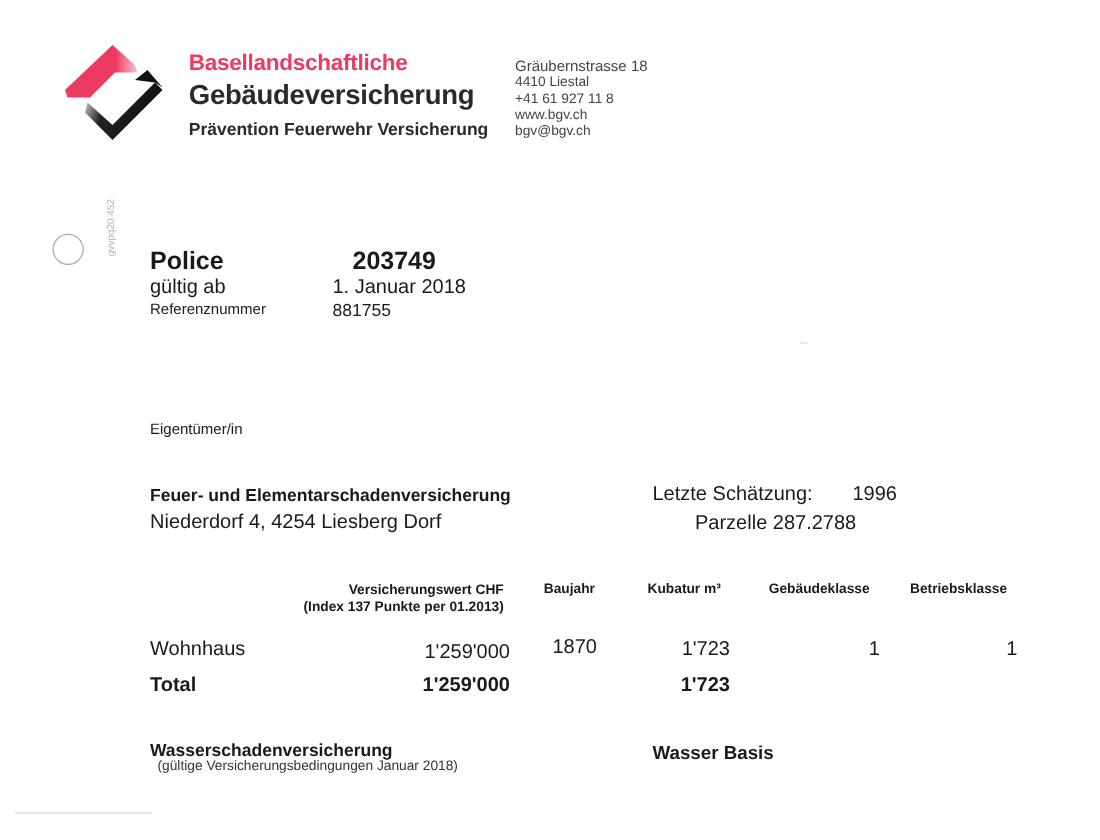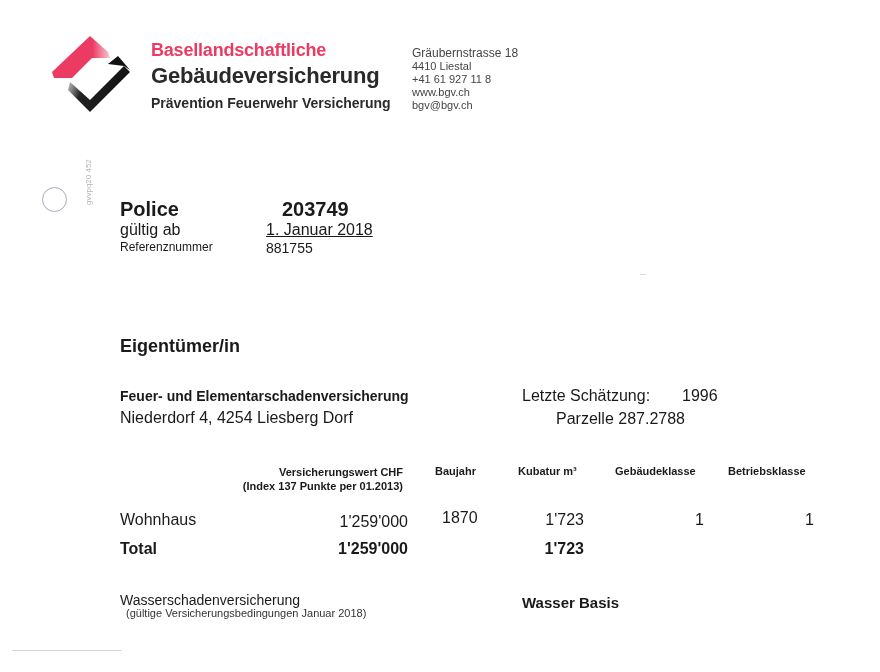--- a/index.html
+++ b/index.html
@@ -12,34 +12,34 @@
     .brand1 { left: 151px; top: 40px; font-size: 18px; font-weight: bold; color: #ec3b63; letter-spacing: -0.2px; }
     .brand2 { left: 151px; top: 63px; font-size: 22px; font-weight: bold; color: #2a2a2a; letter-spacing: -0.2px; }
     .brand3 { left: 151px; top: 95px; font-size: 14px; font-weight: bold; color: #2a2a2a; }
     .addr { left: 412px; top: 47px; font-size: 12px; color: #444; line-height: 13px; }
     .addr .sm { font-size: 11px; }
     .circle { left: 42px; top: 187px; width: 23px; height: 23px; border: 1.2px solid #a9a9c0; border-radius: 50%; }
     .vert { left: 78px; top: 150px; font-size: 8px; color: #b5b5b5; transform: rotate(-90deg); transform-origin: left top; top: 205px; left: 84px; }
     .police-l { left: 120px; top: 198px; font-size: 20px; font-weight: bold; }
     .police-v { left: 266px; top: 198px; font-size: 20px; font-weight: bold; margin-left: 16px; }
     .row2-l { left: 120px; top: 221px; font-size: 16px; }
-    .row2-v { left: 266px; top: 221px; font-size: 16px; text-decoration: underline; }
+    .row2-v { left: 266px; top: 221px; font-size: 16px; }
     .row3-l { left: 120px; top: 240px; font-size: 12px; }
     .row3-v { left: 266px; top: 240px; font-size: 14px; }
-    .owner { left: 120px; top: 336px; font-size: 18px; font-weight: bold; }
+    .owner { left: 120px; top: 336px; font-size: 12px; font-weight: normal; }
     .sec1 { left: 120px; top: 388px; font-size: 14px; font-weight: bold; }
     .sec1addr { left: 120px; top: 409px; font-size: 16px; }
     .est-l { left: 522px; top: 387px; font-size: 16px; }
     .est-v { left: 682px; top: 387px; font-size: 16px; }
     .parz { left: 522px; top: 410px; font-size: 16px; margin-left: 34px; }
     .th { font-size: 11px; font-weight: bold; top: 465px; }
     .th-vw { right: 477px; text-align: right; line-height: 14px; top: 465px; }
     .td { font-size: 16px; top: 511px; }
     .tt { font-size: 16px; font-weight: bold; top: 540px; }
-    .water-l { left: 120px; top: 592px; font-size: 14px; font-weight: normal; }
+    .water-l { left: 120px; top: 592px; font-size: 14px; font-weight: bold; }
     .water-s { left: 126px; top: 607px; font-size: 11px; color: #333; }
     .water-v { left: 522px; top: 594px; font-size: 15px; font-weight: bold; }
     .scanline { left: 12px; top: 650px; width: 110px; height: 1px; background: #d8d8d8; }
     .dot { left: 640px; top: 274px; width: 6px; height: 1px; background: #ddd; }
   </style>
 </head>
 <body>
 
 <svg class="abs logo" viewBox="0 0 80 80">
   <defs>

